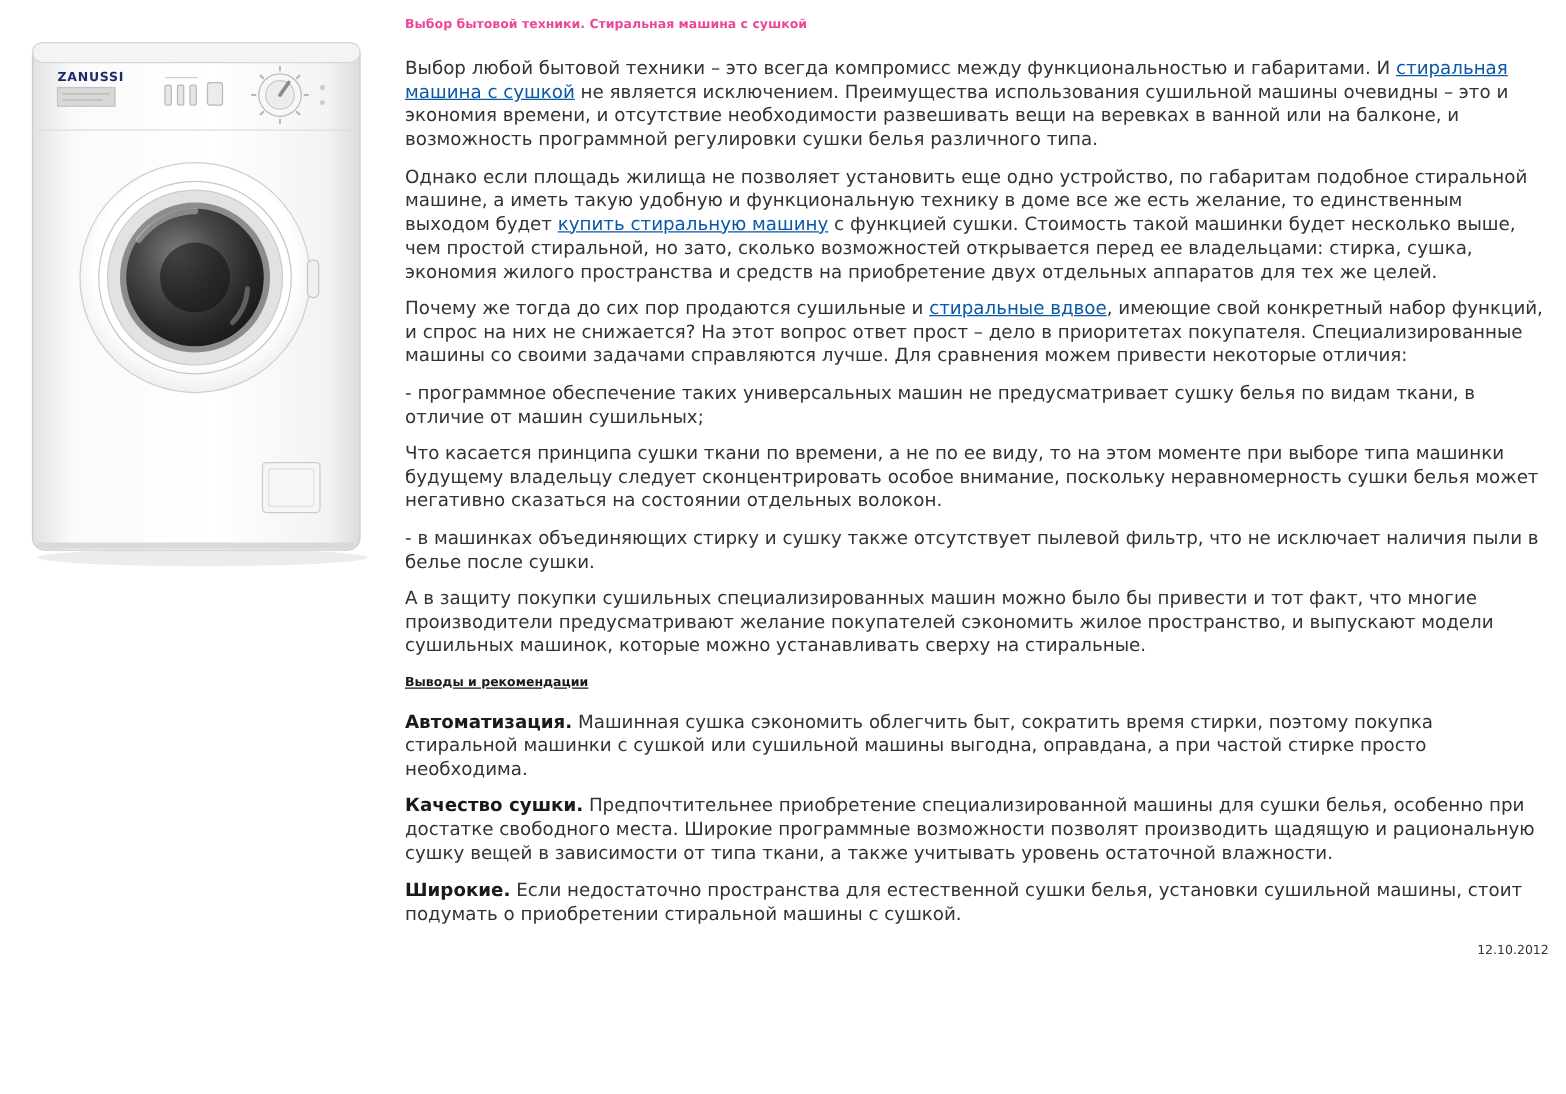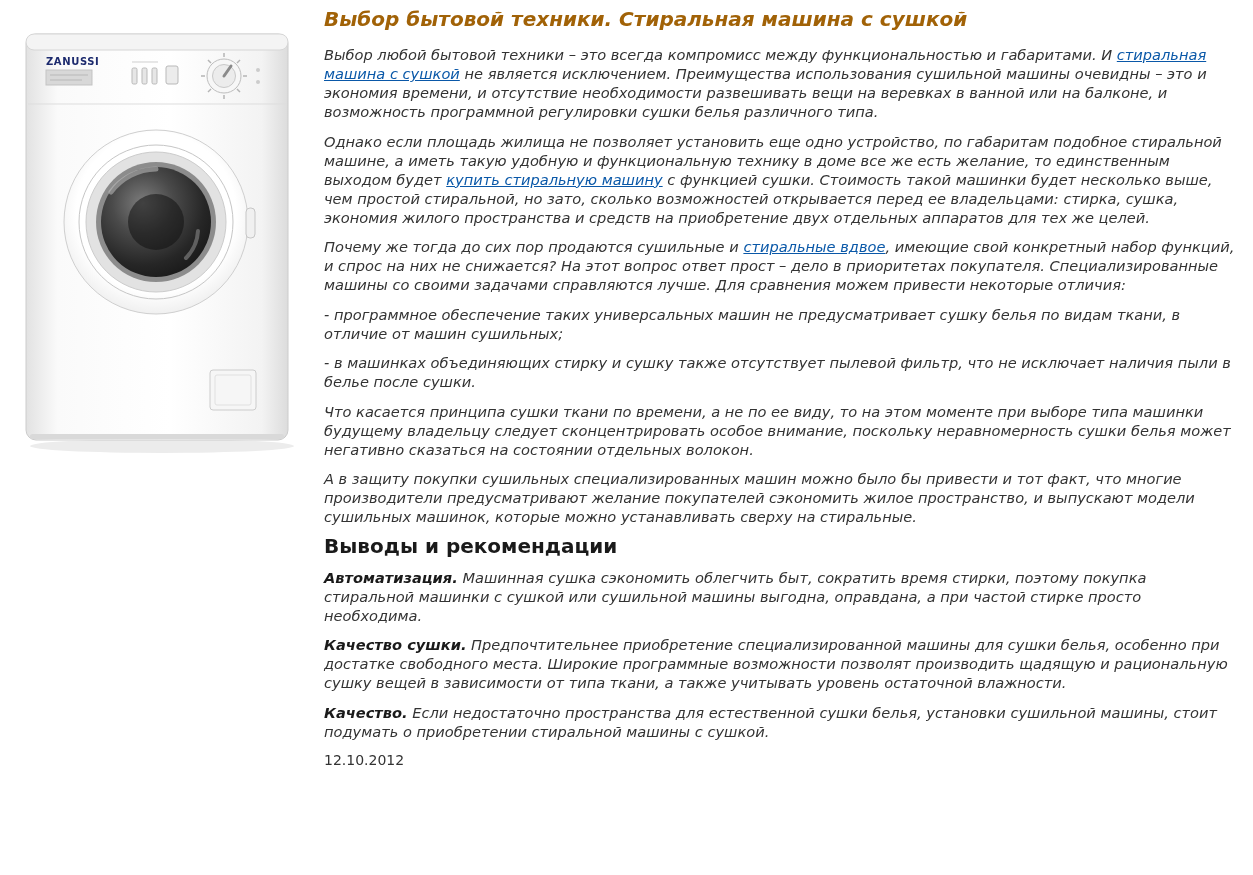--- a/index.html
+++ b/index.html
@@ -23,48 +23,48 @@
     padding-top: 2px;
     text-decoration: underline;
   }
   .content {
     flex: 1;
     font-size: 14.6px;
     line-height: 19px;
     padding-top: 2px;
   }
   .title {
-    font-size: 20px;
+    font-size: 10px;
     font-weight: bold;
-    color: #a16207;
+    color: #ec4899;
     margin: 0 0 16px 0;
     line-height: 19px;
-    font-style: italic;
   }
   .content p {
     margin: 0 0 10.5px 0;
-    font-style: italic;
   }
   a.inline-link {
     color: #0a58a8;
     text-decoration: underline;
     cursor: pointer;
   }
   .subhead {
-    font-size: 20px;
+    font-size: 10px;
     font-weight: bold;
     color: #1a1a1a;
     margin: 3px 0 12px 0;
     line-height: 19px;
+    text-decoration: underline;
   }
   strong.lead { font-weight: bold; color: #1a1a1a; margin-top: 24px; }
   .date {
-    font-size: 14px;
+    font-size: 10px;
     color: #333333;
     margin-top: 4px;
+    text-align: right;
   }
   .machine-svg { display: block; }
 </style>
 </head>
 <body>
 
 <div class="page">
 
   <div class="left-col">
     <svg class="machine-svg" width="300" height="450" viewBox="0 0 300 450">
@@ -149,29 +149,29 @@
   </div>
 
   <div class="content">
     <h1 class="title">Выбор бытовой техники. Стиральная машина с сушкой</h1>
 
     <div id="paragraphs">
         <p><span>Выбор любой бытовой техники – это всегда компромисс между функциональностью и габаритами. И </span><a href="#" class="inline-link">стиральная машина с сушкой</a><span> не является исключением. Преимущества использования сушильной машины очевидны – это и экономия времени, и отсутствие необходимости развешивать вещи на веревках в ванной или на балконе, и возможность программной регулировки сушки белья различного типа.</span></p>
         <p><span>Однако если площадь жилища не позволяет установить еще одно устройство, по габаритам подобное стиральной машине, а иметь такую удобную и функциональную технику в доме все же есть желание, то единственным выходом будет </span><a href="#" class="inline-link">купить стиральную машину</a><span> с функцией сушки. Стоимость такой машинки будет несколько выше, чем простой стиральной, но зато, сколько возможностей открывается перед ее владельцами: стирка, сушка, экономия жилого пространства и средств на приобретение двух отдельных аппаратов для тех же целей.</span></p>
         <p><span>Почему же тогда до сих пор продаются сушильные и </span><a href="#" class="inline-link">стиральные вдвое</a><span>, имеющие свой конкретный набор функций, и спрос на них не снижается? На этот вопрос ответ прост – дело в приоритетах покупателя. Специализированные машины со своими задачами справляются лучше. Для сравнения можем привести некоторые отличия:</span></p>
         <p><span>- программное обеспечение таких универсальных машин не предусматривает сушку белья по видам ткани, в отличие от машин сушильных;</span></p>
+        <p><span>Что касается принципа сушки ткани по времени, а не по ее виду, то на этом моменте при выборе типа машинки будущему владельцу следует сконцентрировать особое внимание, поскольку неравномерность сушки белья может негативно сказаться на состоянии отдельных волокон.</span></p>
         <p><span>- в машинках объединяющих стирку и сушку также отсутствует пылевой фильтр, что не исключает наличия пыли в белье после сушки.</span></p>
-        <p><span>Что касается принципа сушки ткани по времени, а не по ее виду, то на этом моменте при выборе типа машинки будущему владельцу следует сконцентрировать особое внимание, поскольку неравномерность сушки белья может негативно сказаться на состоянии отдельных волокон.</span></p>
         <p><span>А в защиту покупки сушильных специализированных машин можно было бы привести и тот факт, что многие производители предусматривают желание покупателей сэкономить жилое пространство, и выпускают модели сушильных машинок, которые можно устанавливать сверху на стиральные.</span></p>
       </div>
 
     <h2 class="subhead">Выводы и рекомендации</h2>
 
     <div id="conclusions">
         <p><strong class="lead">Автоматизация.</strong><span> Машинная сушка сэкономить облегчить быт, сократить время стирки, поэтому покупка стиральной машинки с сушкой или сушильной машины выгодна, оправдана, а при частой стирке просто необходима.</span></p>
         <p><strong class="lead">Качество сушки.</strong><span> Предпочтительнее приобретение специализированной машины для сушки белья, особенно при достатке свободного места. Широкие программные возможности позволят производить щадящую и рациональную сушку вещей в зависимости от типа ткани, а также учитывать уровень остаточной влажности.</span></p>
-        <p><strong class="lead">Качество.</strong><span> Если недостаточно пространства для естественной сушки белья, установки сушильной машины, стоит подумать о приобретении стиральной машины с сушкой.</span></p>
+        <p><strong class="lead">Широкие.</strong><span> Если недостаточно пространства для естественной сушки белья, установки сушильной машины, стоит подумать о приобретении стиральной машины с сушкой.</span></p>
       </div>
 
     <div class="date">12.10.2012</div>
   </div>
 
 </div>
 
 </body></html>

